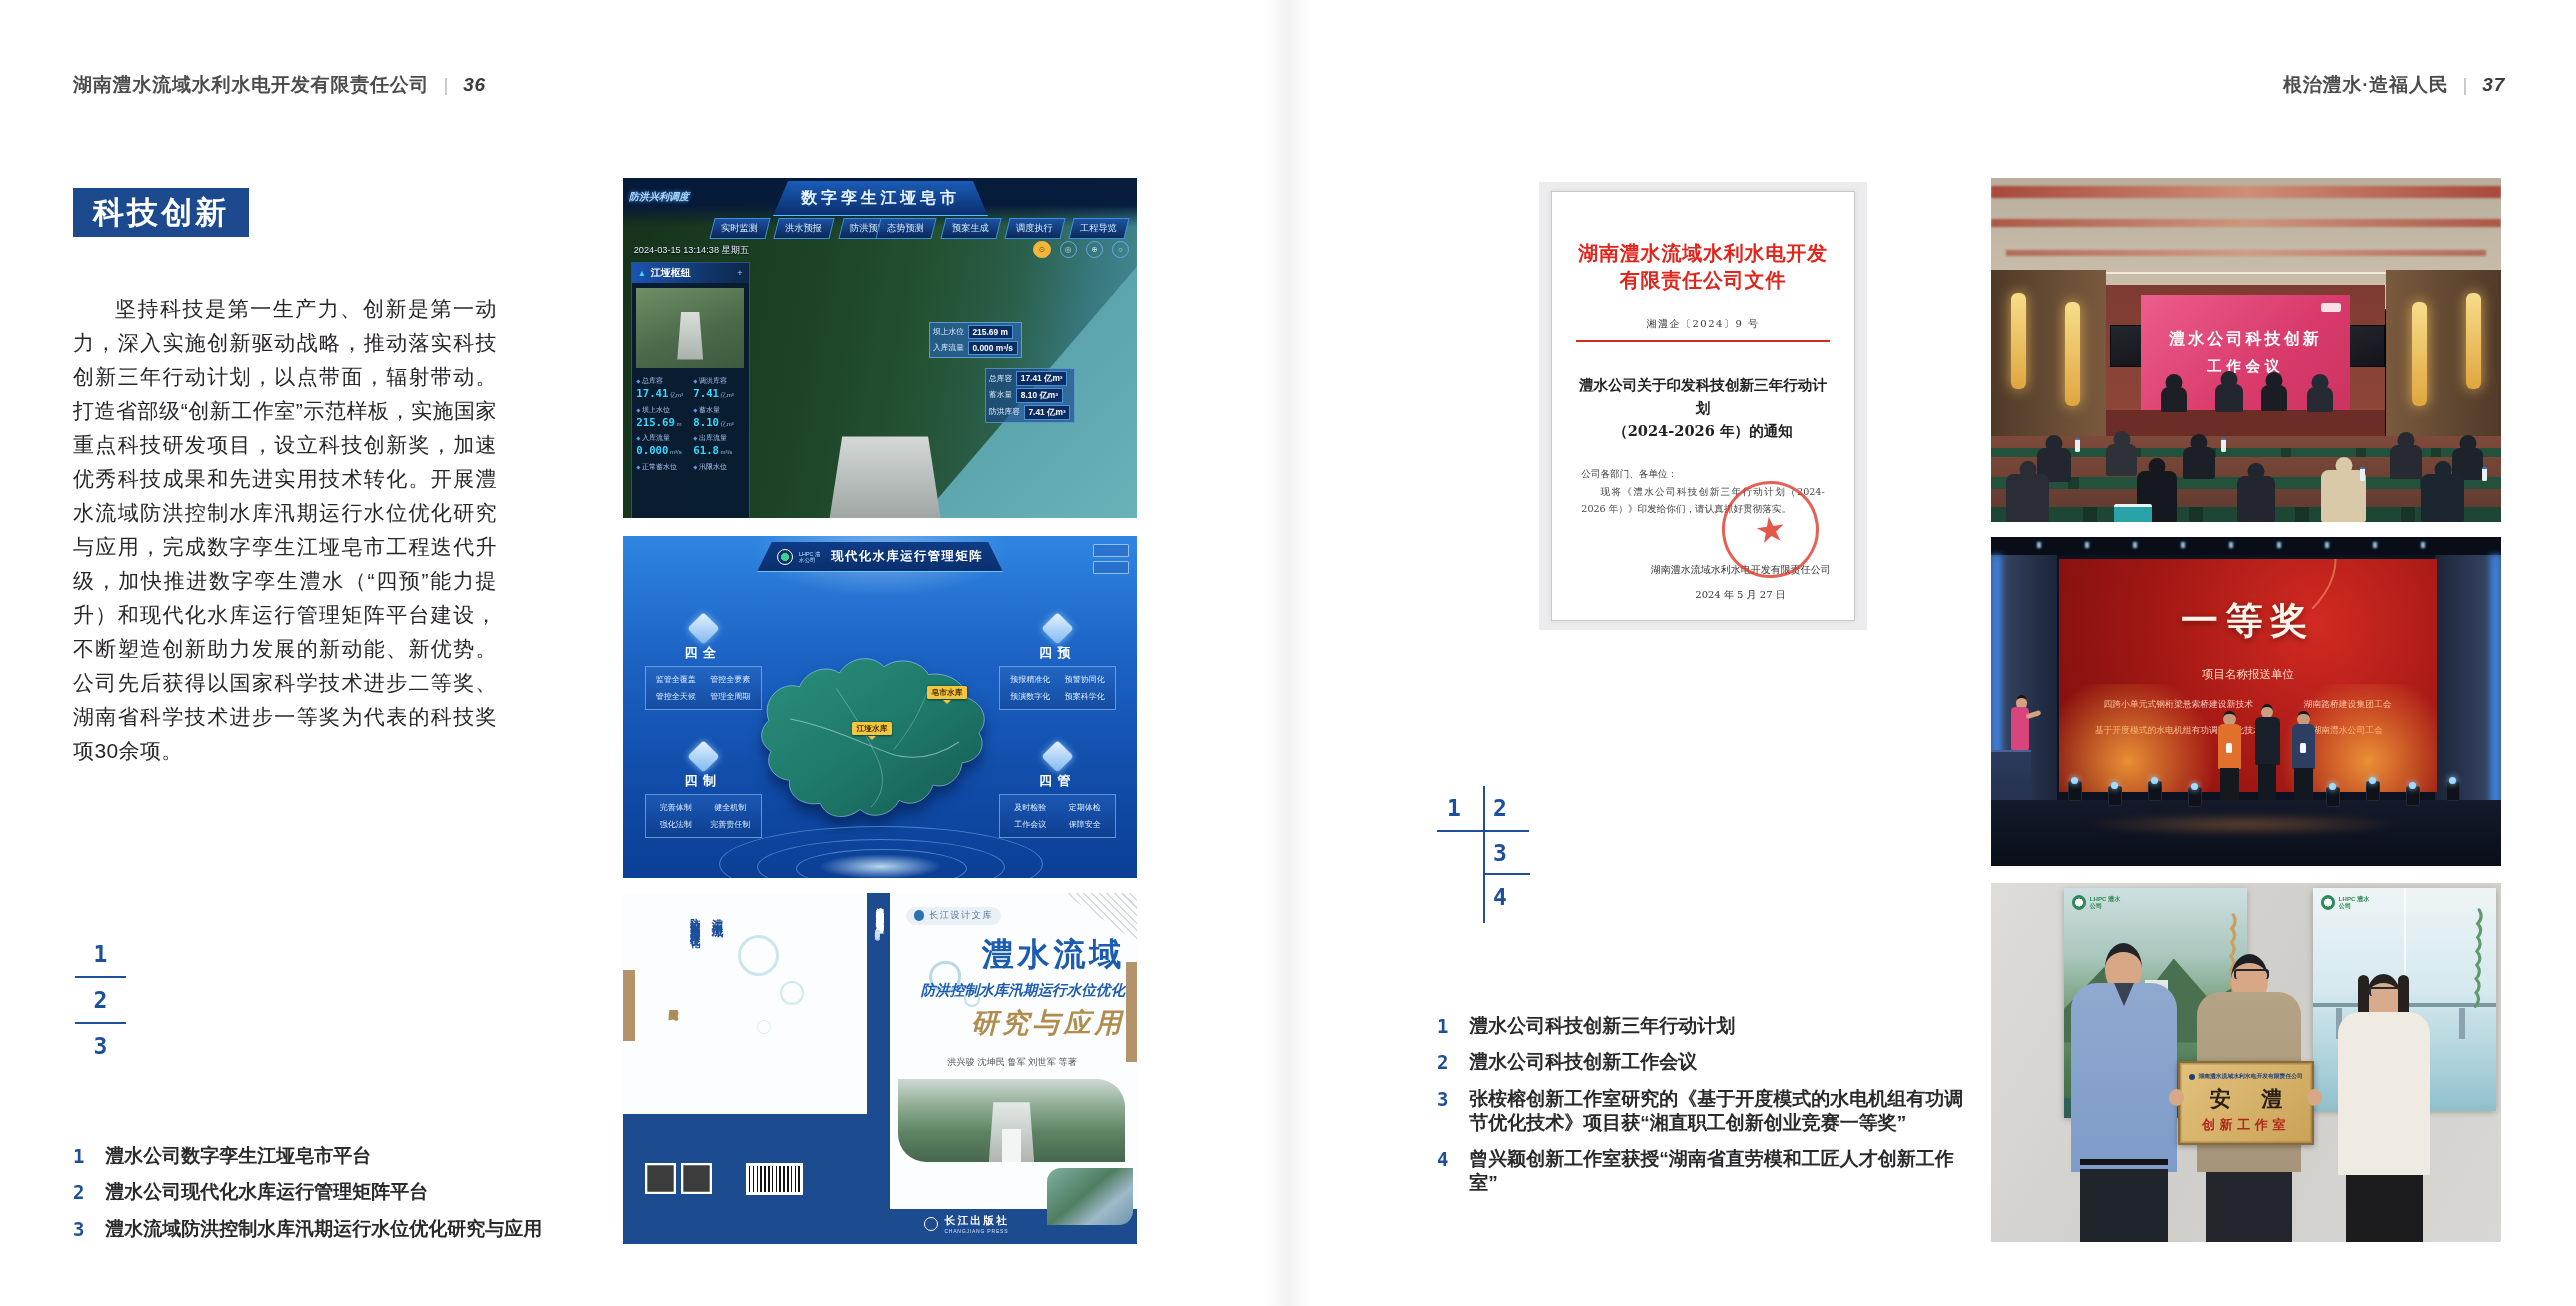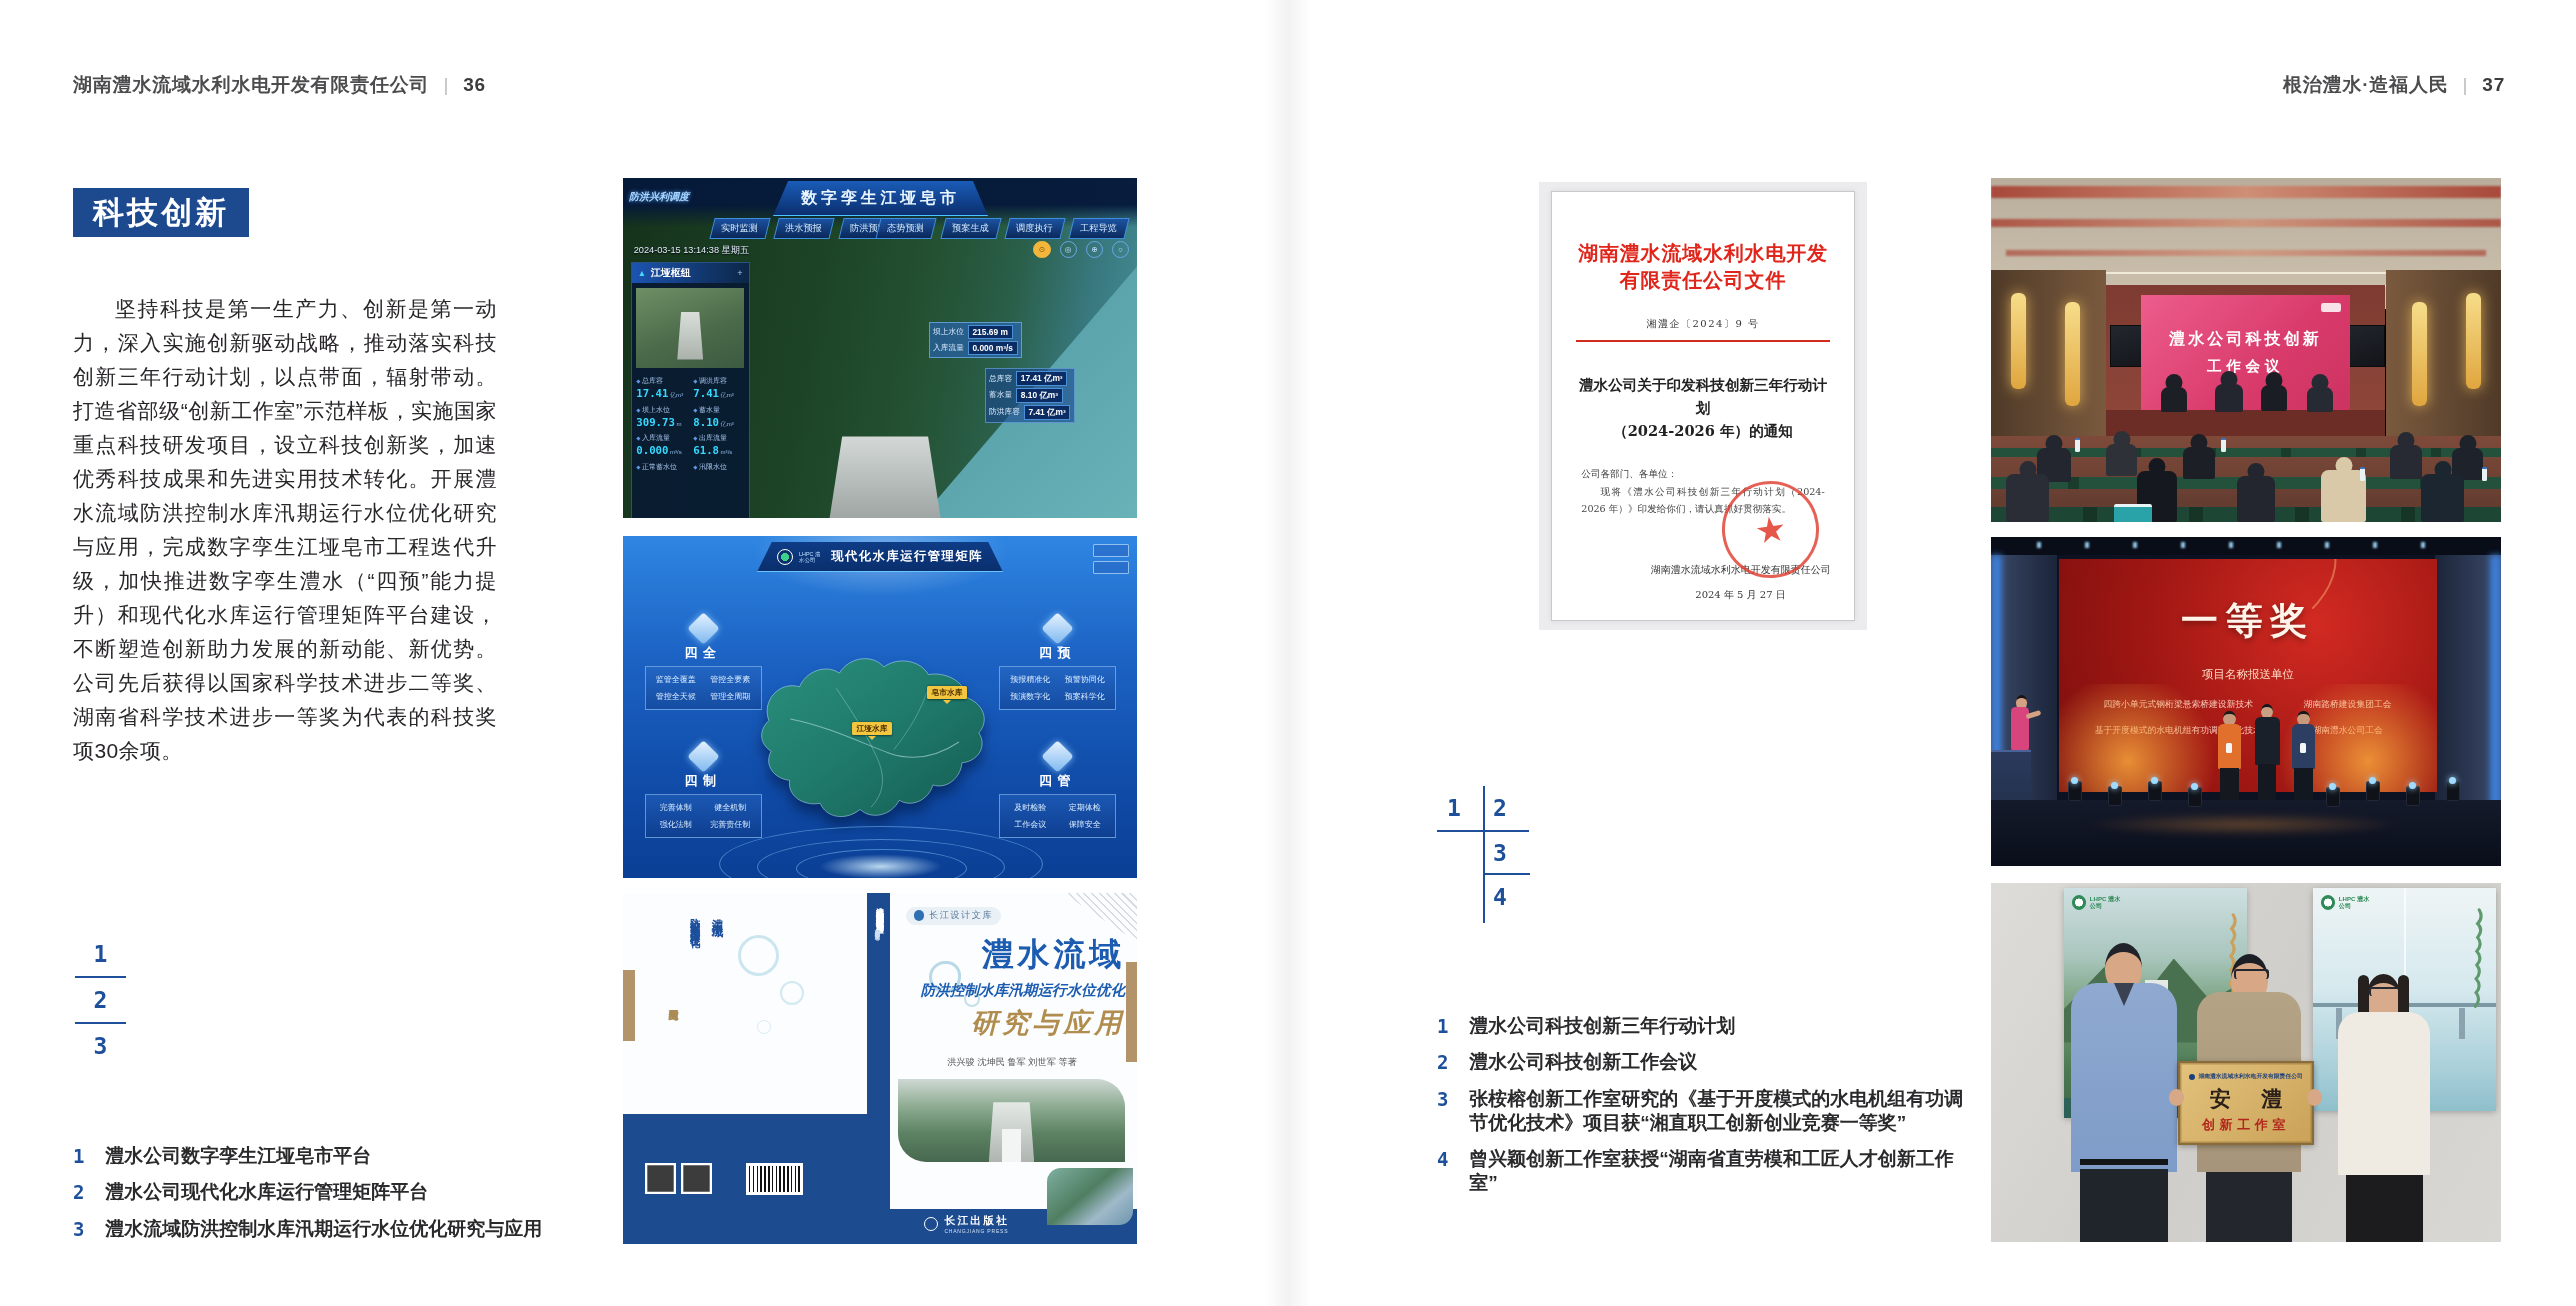--- a/index.html
+++ b/index.html
@@ -4,21 +4,21 @@
 <style>
   html,body{margin:0;padding:0;background:#fff;}
   #spread{position:relative;width:2576px;height:1306px;background:#fff;overflow:hidden;
           font-family:"Liberation Sans","DejaVu Sans",sans-serif;}
   .abs{position:absolute;}
   .fold{left:1265px;top:0;width:46px;height:1306px;
         background:linear-gradient(90deg,rgba(0,0,0,0) 0%,rgba(0,0,0,.05) 50%,rgba(0,0,0,0) 100%);}
   
   .hdr{top:72px;font-size:19px;font-weight:bold;color:#4c4c4e;display:flex;align-items:center;gap:14px;letter-spacing:0.8px;}
   .hdr .sep{color:#bcbcbe;font-weight:normal;}
-  .hdr .pg{color:#3c3c3e;}
+  .hdr .pg{color:#3c3c3e;font-style:italic;}
   
   .sec-title{left:73px;top:188px;background:#1d4a8e;color:#fff;font-size:31px;font-weight:bold;
              letter-spacing:3.1px;padding:6.1px 20px;line-height:37px;}
   .bodytext{left:73px;top:292px;width:424px;font-size:21px;line-height:34px;color:#29262a;
             text-align:justify;text-indent:2em;letter-spacing:0.4px;}
   
   .fidx{color:#1d4f9b;font-weight:bold;font-size:23px;font-family:"DejaVu Sans Mono","Liberation Mono",monospace;}
   .fline{background:#1d4f9b;height:1.5px;}
   
   .caps{display:flex;flex-direction:column;gap:12.3px;}
@@ -150,21 +150,21 @@
         <div class="f1-stat">
             <div class="lb">总库容</div>
             <div><span class="vl">17.41</span><span class="un">亿m³</span></div>
           </div>
         <div class="f1-stat">
             <div class="lb">调洪库容</div>
             <div><span class="vl">7.41</span><span class="un">亿m³</span></div>
           </div>
         <div class="f1-stat">
             <div class="lb">坝上水位</div>
-            <div><span class="vl">309.73</span><span class="un">m</span></div>
+            <div><span class="vl">215.69</span><span class="un">m</span></div>
           </div>
         <div class="f1-stat">
             <div class="lb">蓄水量</div>
             <div><span class="vl">8.10</span><span class="un">亿m³</span></div>
           </div>
         <div class="f1-stat">
             <div class="lb">入库流量</div>
             <div><span class="vl">0.000</span><span class="un">m³/s</span></div>
           </div>
         <div class="f1-stat">

